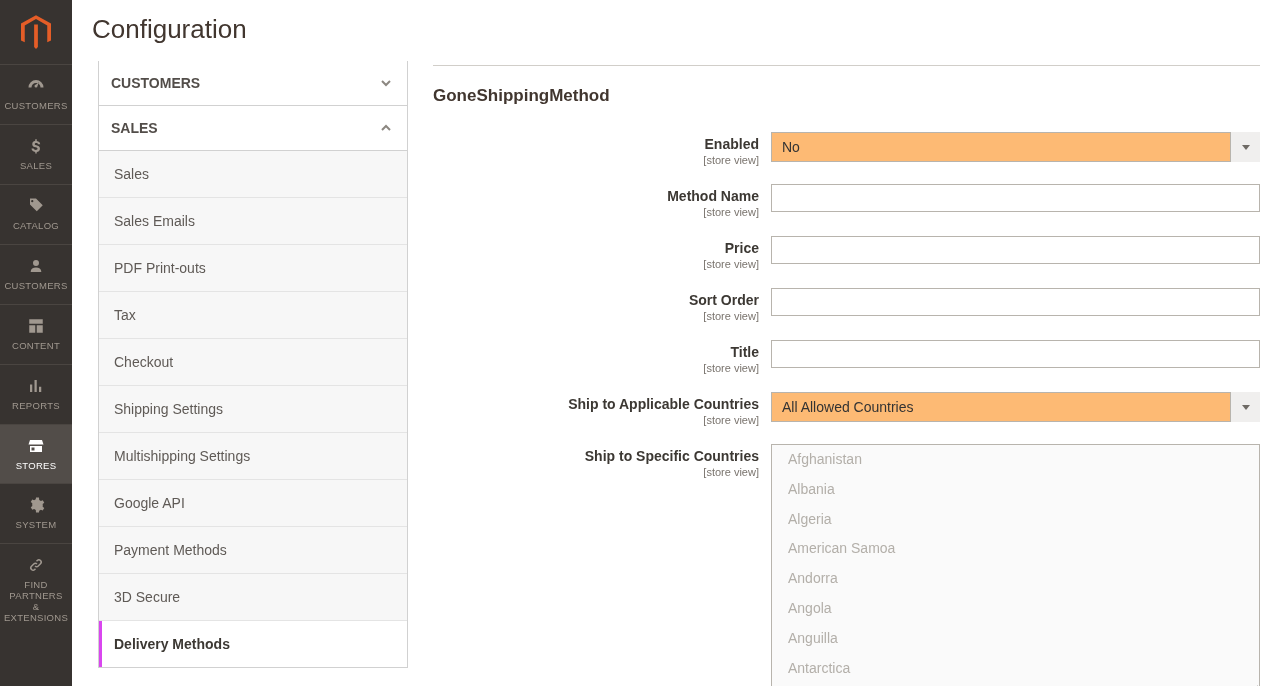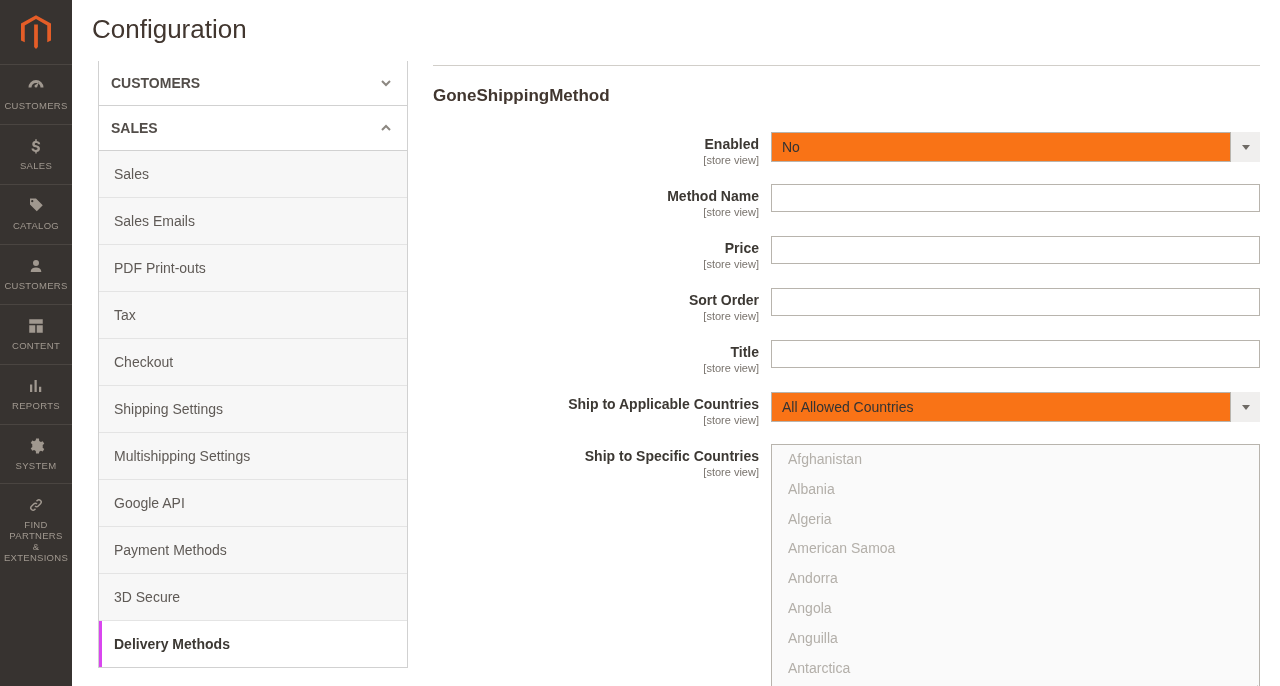--- a/index.html
+++ b/index.html
@@ -41,21 +41,21 @@
   .panel { flex: 1; padding: 0 20px 20px 25px; overflow-y: auto; }
   .section-rule { border: none; border-top: 1px solid #d1cec9; margin: 4px 0 20px; }
   .section-title { font-size: 17px; font-weight: 600; color: #41362f; margin-bottom: 26px; }
   .row { display: flex; align-items: flex-start; margin-bottom: 18px; }
   .row .lbl { width: 338px; text-align: right; padding-right: 12px; padding-top: 4px; }
   .row .lbl .lname { font-weight: 600; color: #3c3833; font-size: 14px; }
   .row .lbl .lscope { display: block; font-size: 11px; color: #7a746e; margin-top: 2px; }
   .row .ctrl { flex: 1; }
   .textin { width: 100%; height: 28px; border: 1px solid #b8b4ad; padding: 3px 8px; font-size: 14px; background: #fff; }
   .selwrap { position: relative; width: 100%; }
-  .selwrap .selval { width: 100%; height: 30px; border: 1px solid #b8b4ad; background: #f97316; padding: 4px 34px 4px 10px; font-size: 14px; color: #333; display: flex; align-items: center; }
+  .selwrap .selval { width: 100%; height: 30px; border: 1px solid #b8b4ad; background: #fdba74; padding: 4px 34px 4px 10px; font-size: 14px; color: #333; display: flex; align-items: center; }
   .selwrap .selbtn { position: absolute; top: 0; right: 0; width: 30px; height: 30px; border-left: 1px solid #b8b4ad; display: flex; align-items: center; justify-content: center; background: #f0efee; }
   .multisel { width: 100%; height: 251px; border: 1px solid #b8b4ad; background: #fafafa; overflow-y: scroll; position: relative; }
   .multisel .opt { padding: 3px 16px; color: #b3afa9; font-size: 14px; line-height: 1.7; cursor: default; }
   .resize-grip { position: absolute; bottom: 0; right: 0; width: 10px; height: 10px; }
   .resize-grip::before { content: ""; position: absolute; right: 1px; bottom: 1px; width: 0; height: 0; border-style: solid; border-width: 0 0 8px 8px; border-color: transparent transparent #b0aca6 transparent; }
 
   
   .chev svg { width: 12px; height: 12px; stroke: #8c8781; fill: none; stroke-width: 2; }
 
   
@@ -115,20 +115,28 @@
         </span>
       <span class="rlabel">CONTENT</span>
     </div>
     <div class="rail-item">
       <span class="ricon">
           <svg viewBox="0 0 24 24">
             <path d="M4 20h3V10H4v10zm6 0h3V4h-3v16zm6 0h3v-7h-3v7z"></path>
           </svg>
         </span>
       <span class="rlabel">REPORTS</span>
+    </div>
+    <div class="rail-item active">
+      <span class="ricon">
+          <svg viewBox="0 0 24 24">
+            <path d="M4 4h16l2 6H2l2-6zm0 8h16v8H4v-8zm2 2v4h4v-4H6z"></path>
+          </svg>
+        </span>
+      <span class="rlabel">STORES</span>
     </div>
     <div class="rail-item">
       <span class="ricon">
           <svg viewBox="0 0 24 24">
             <path d="M12 8a4 4 0 1 0 4 4 4 4 0 0 0-4-4zm9 4a7.9 7.9 0 0 0-.1-1.3l2.1-1.6-2-3.5-2.5 1a8 8 0 0 0-2.2-1.3L16 2h-4l-.3 2.3a8 8 0 0 0-2.2 1.3l-2.5-1-2 3.5 2.1 1.6A7.9 7.9 0 0 0 7 12a7.9 7.9 0 0 0 .1 1.3L5 14.9l2 3.5 2.5-1a8 8 0 0 0 2.2 1.3L12 22h4l.3-2.3a8 8 0 0 0 2.2-1.3l2.5 1 2-3.5-2.1-1.6A7.9 7.9 0 0 0 21 12z"></path>
           </svg>
         </span>
       <span class="rlabel">SYSTEM</span>
     </div>
     <div class="rail-item">

